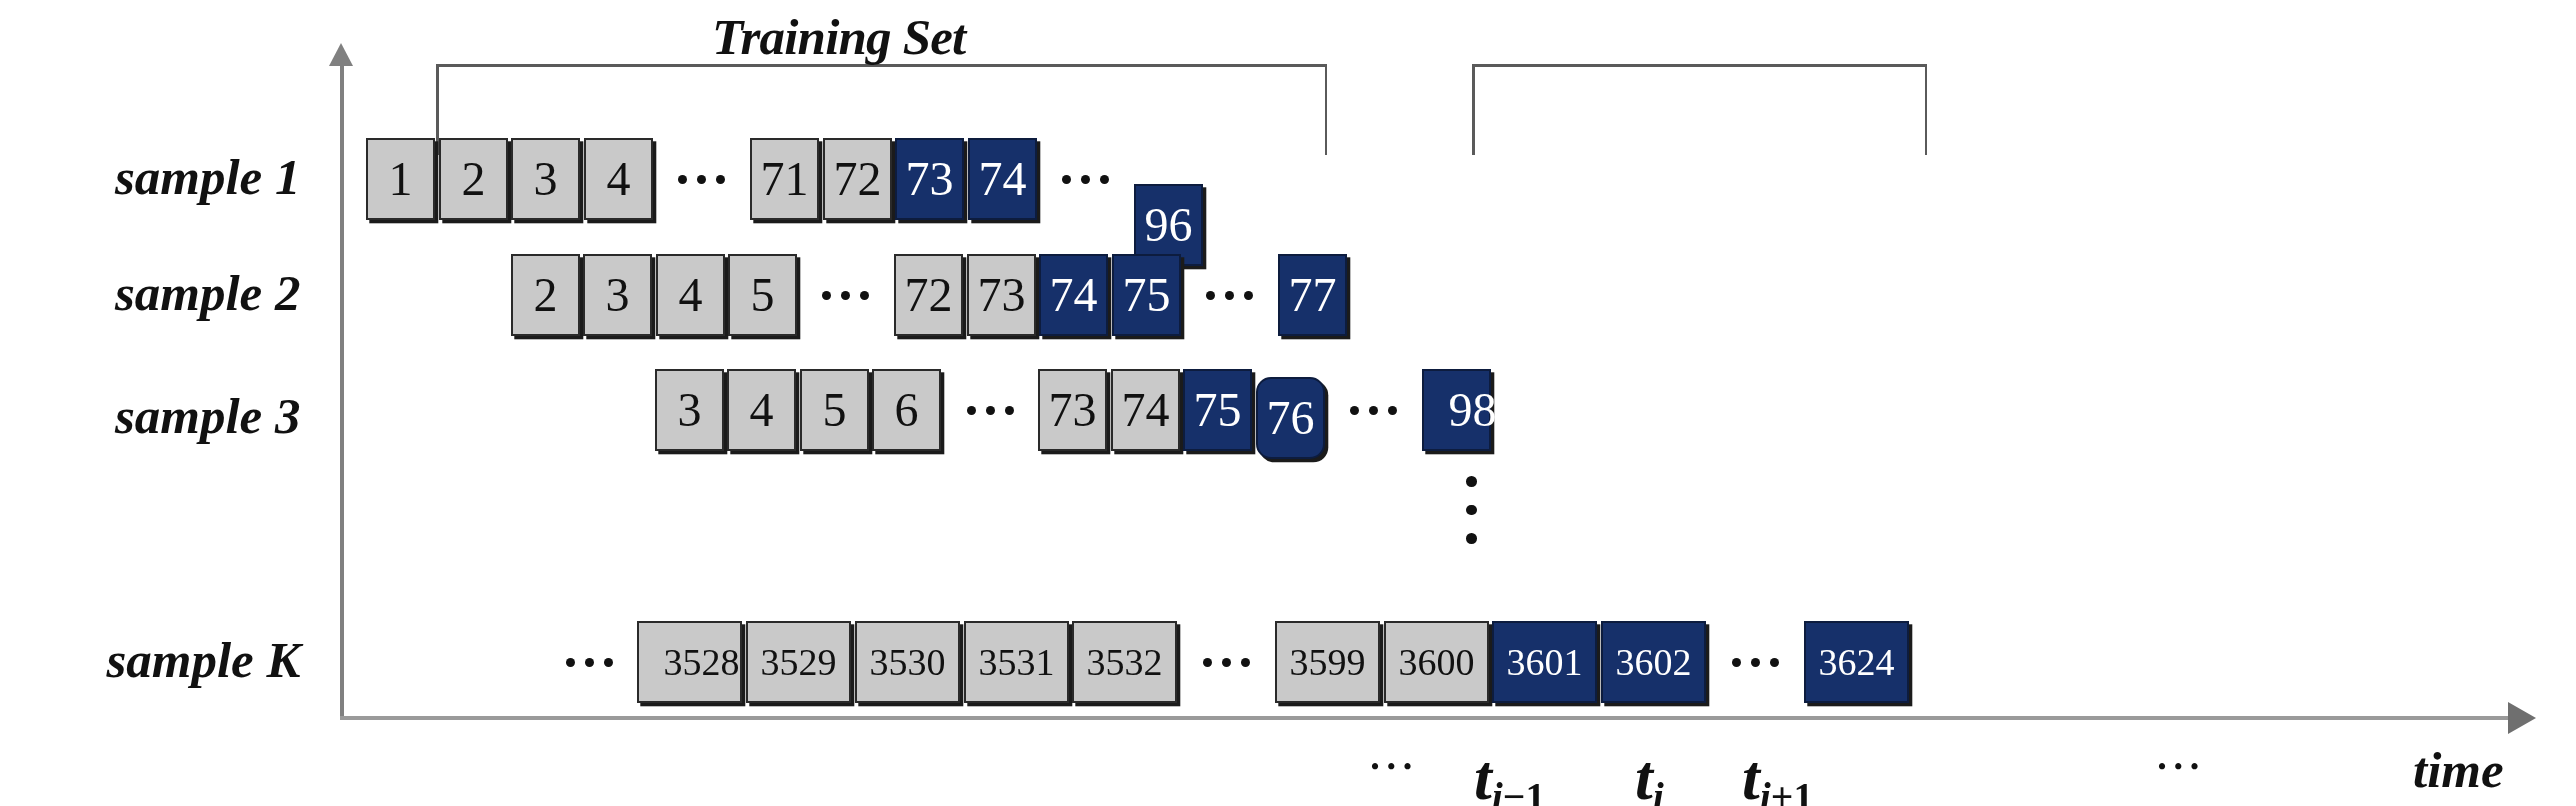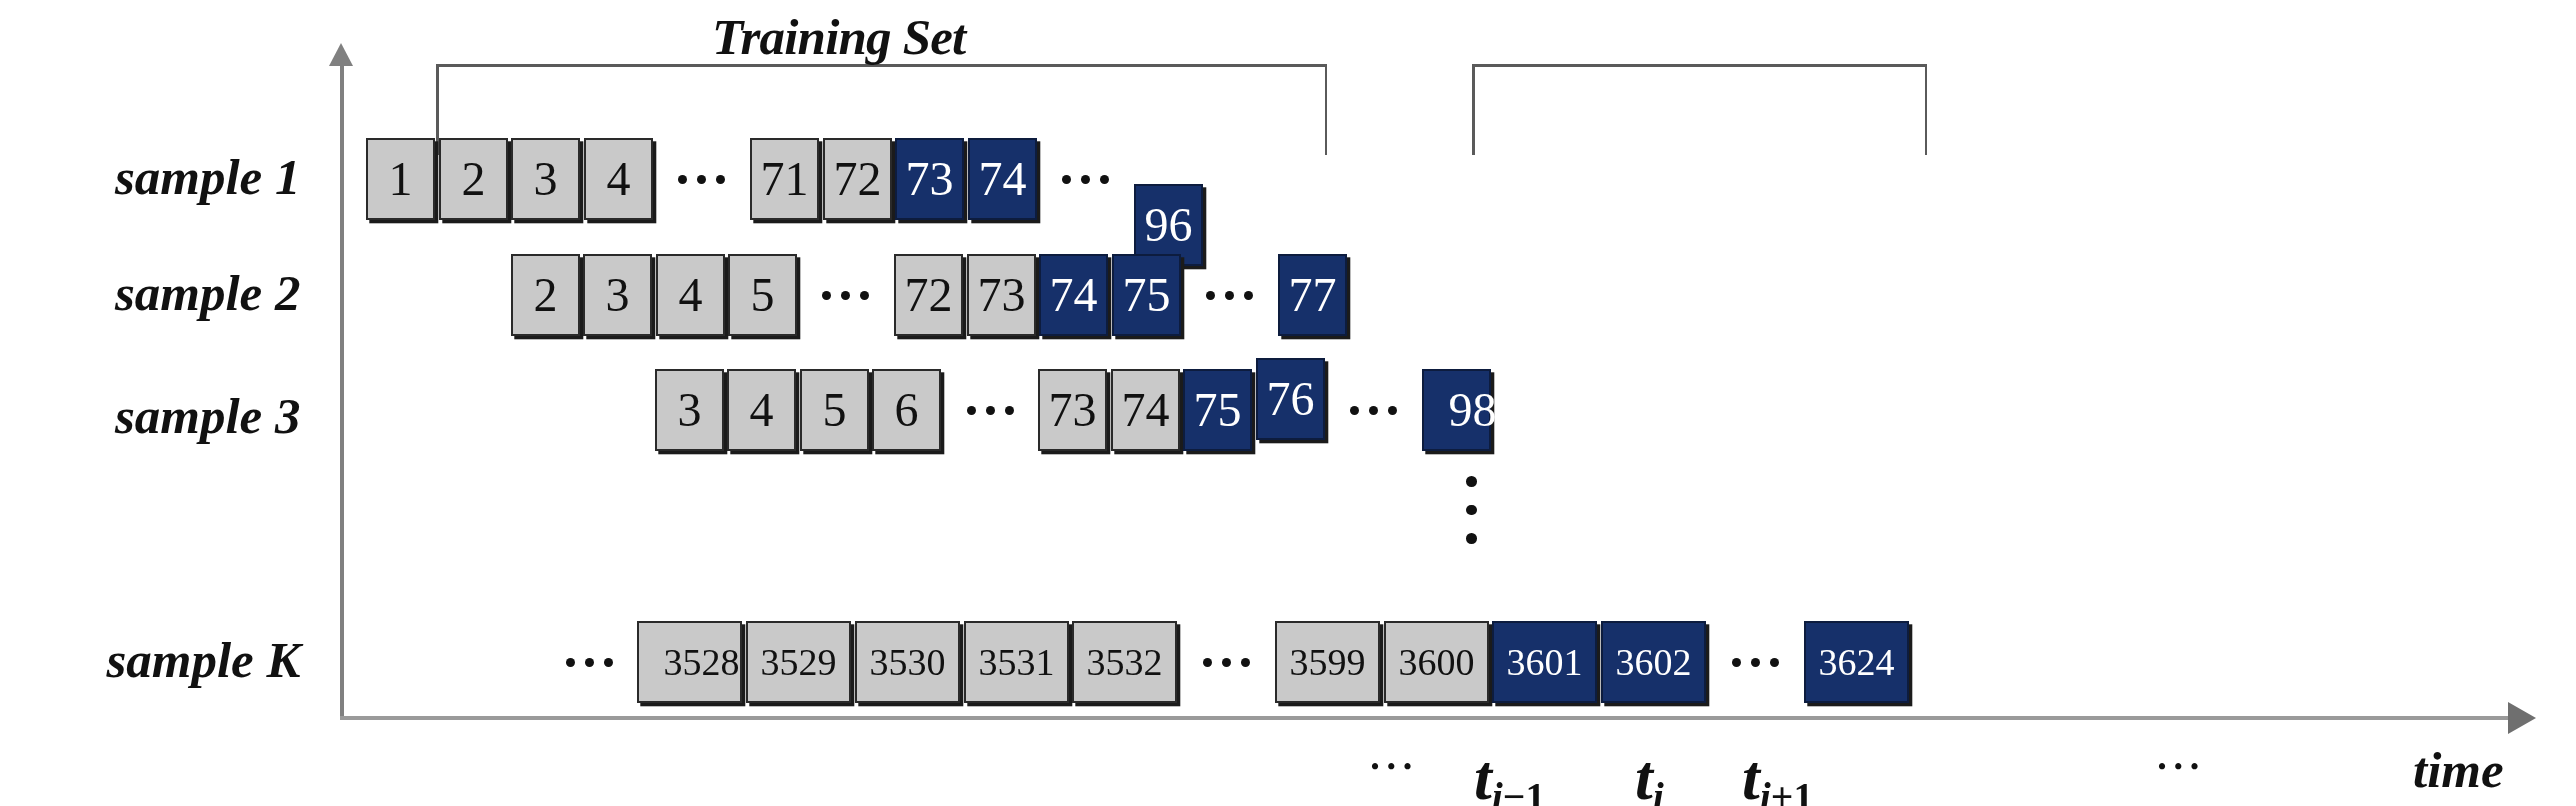--- a/index.html
+++ b/index.html
@@ -131,21 +131,21 @@
       <div class="cell gray" style="left: 800px; top: 369px;">5</div>
       <div class="cell gray" style="left: 872px; top: 369px;">6</div>
       <div class="hdots" style="left: 945px; top: 369px; width: 91px;">
         <i></i>
         <i></i>
         <i></i>
       </div>
       <div class="cell gray" style="left: 1038px; top: 369px;">73</div>
       <div class="cell gray" style="left: 1111px; top: 369px;">74</div>
       <div class="cell blue" style="left: 1183px; top: 369px;">75</div>
-      <div class="cell blue" style="left: 1256px; top: 358px;">76</div>
+      <div class="cell blue" style="left: 1256px; top: 377px; border-radius: 15px;">76</div>
       <div class="hdots" style="left: 1328px; top: 369px; width: 91px;">
         <i></i>
         <i></i>
         <i></i>
       </div>
       <div class="cell blue" style="left: 1422px; top: 369px; padding-left: 32px;">98</div>
       <div class="row-label" style="left: 16.5px; width: 284px; top: 631px; right: auto;">sample K</div>
       <div class="hdots" style="left: 544px; top: 621px; width: 91px;">
         <i></i>
         <i></i>

